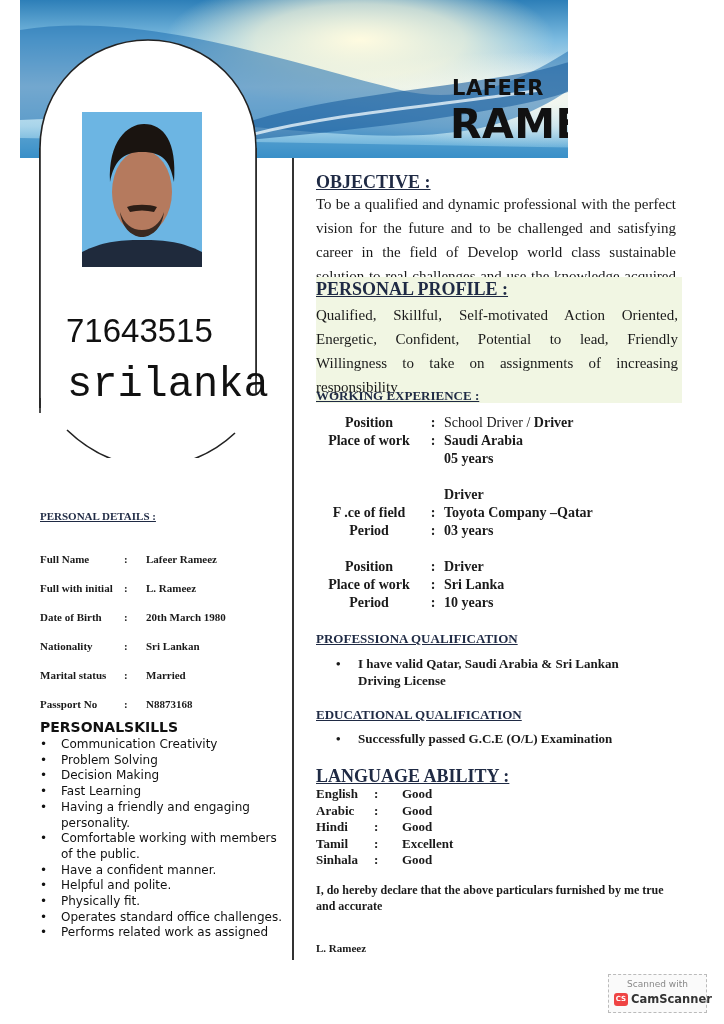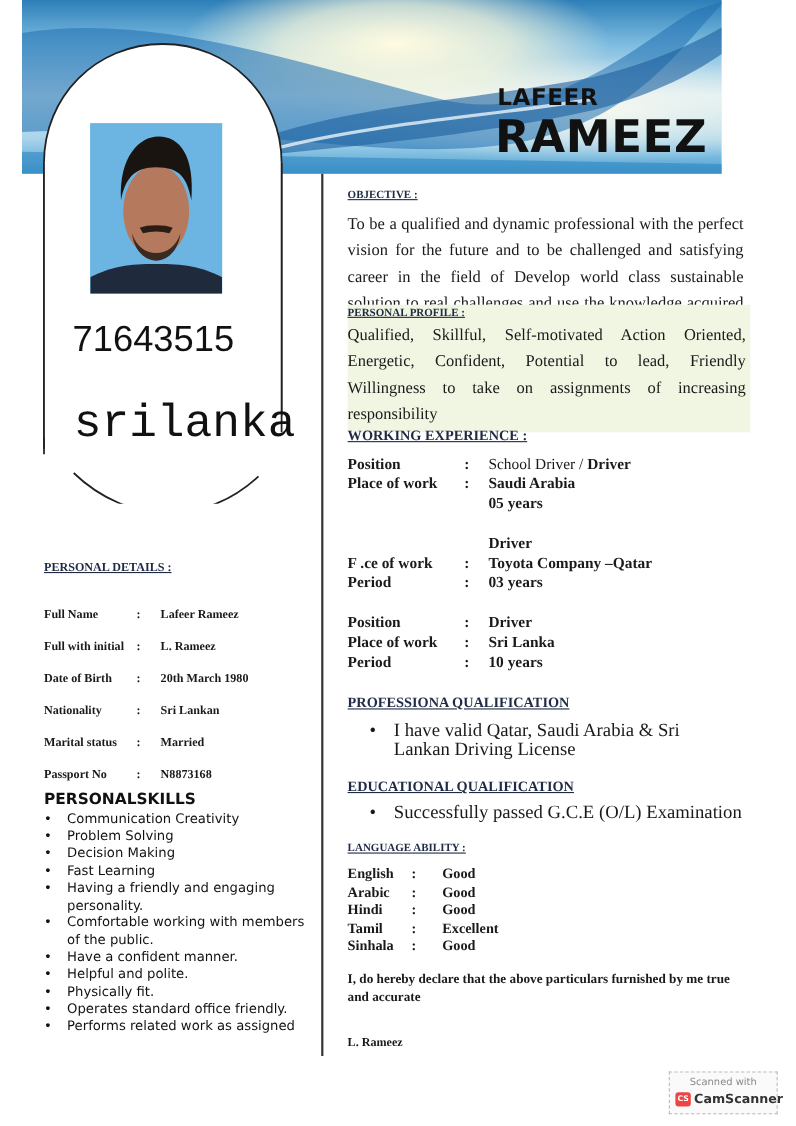--- a/index.html
+++ b/index.html
@@ -1,48 +1,48 @@
 <!DOCTYPE html>
 <html><head>
 <meta charset="utf-8">
 <style>
   html, body { margin:0; padding:0; }
   body { width:724px; height:1024px; background:#ffffff; position:relative; overflow:hidden;
          font-family:"Liberation Serif", serif; color:#1a1a1a; }
-  .banner { position:absolute; left:20px; top:0; width:636px; height:158px; overflow:hidden;
+  .banner { position:absolute; left:20px; top:0; width:548px; height:158px; overflow:hidden;
     background:
       radial-gradient(ellipse 260px 90px at 340px 40px, #fffbe0 0%, rgba(255,250,220,0.7) 40%, rgba(255,255,255,0) 75%),
       radial-gradient(ellipse 300px 60px at 520px 100px, #f6f8ef 0%, rgba(240,246,240,0) 80%),
       linear-gradient(180deg, #2d7fb8 0%, #7cbbe0 25%, #d9ecf3 55%, #a8d4ea 80%, #4a9fd2 100%); }
   .swirl { position:absolute; left:0; top:0; }
   .name-first { position:absolute; left:432px; top:76px; font-family:"DejaVu Sans", sans-serif; font-weight:bold; font-size:21px; color:#111; letter-spacing:0.5px; }
   .name-last { position:absolute; left:430px; top:100px; font-family:"DejaVu Sans", sans-serif; font-weight:bold; font-size:41px; color:#111; letter-spacing:0.5px; }
   .oval { position:absolute; left:37px; top:38px; width:222px; height:420px; }
   .photo { position:absolute; left:82px; top:112px; width:120px; height:155px; background:#6ab4e2; overflow:hidden; }
-  .phone { position:absolute; left:66px; top:289px; font-family:"Liberation Sans", sans-serif; font-size:33px; color:#111; }
+  .phone { position:absolute; left:66px; top:312px; font-family:"Liberation Sans", sans-serif; font-size:33px; color:#111; }
   .country { position:absolute; left:67px; top:361px; font-family:Liberation Mono, monospace; font-size:42px; color:#111; }
   .vline { position:absolute; left:292px; top:158px; width:2px; height:802px; background:#333; }
   .h-under { font-family:"Liberation Serif", serif; font-weight:bold; text-decoration:underline; color:#1f2a44; }
   .pd-title { position:absolute; left:40px; top:510px; font-size:11px; }
   .pd-table { position:absolute; left:40px; top:536px; font-size:11px; font-weight:bold; }
   .pd-row { display:flex; height:18px; align-items:flex-end;margin-top:11px; }
   .pd-k { width:84px; } .pd-c { width:22px; } .pd-v { }
   .skills-title { position:absolute; left:40px; top:719px; font-family:"DejaVu Sans", sans-serif; font-weight:bold; font-size:14px; color:#111; }
   .skills { position:absolute; left:40px; top:737px; width:250px; margin:0; padding:0; list-style:none;
             font-family:"DejaVu Sans", sans-serif; font-size:12px; line-height:15.7px; color:#111; }
   .skills li { position:relative; padding-left:21px; }
   .skills li::before { content:"\2022"; position:absolute; left:0; top:0; }
   .r { position:absolute; left:316px; width:360px; }
-  .sec-h { font-size:10px; }
+  .sec-h { font-size:18px; }
   .para { font-size:15px; font-weight:normal; line-height:24px; text-align:justify; }
   .profile-box { background:#f1f6e3; padding:2px 4px 4px 0; width:362px; }
   .kv { font-size:14px; font-weight:bold; line-height:18px; }
-  .kv-row { display:flex; }
+  .kv-row { display:flex;text-align:center; }
   .kv-k { width:106px; } .kv-c { width:22px; } .kv-v { }
-  .bullets { margin:0; padding:0; list-style:none; font-size:17px; font-weight:normal; line-height:17px; }
+  .bullets { margin:0; padding:0; list-style:none; font-size:13px; font-weight:bold; line-height:17px; }
   .bullets li { position:relative; padding-left:42px; }
   .bullets li::before { content:"\2022"; position:absolute; left:20px; top:0; }
   .lang { font-size:13px; font-weight:bold; line-height:16.5px; }
   .lang-row { display:flex; } .lang-k { width:58px; } .lang-c { width:28px; }
   .decl { font-size:12px; font-weight:bold; line-height:16px; }
   .sign { font-size:11px; font-weight:bold; }
   .cs { position:absolute; left:608px; top:974px; width:97px; height:37px; border:1px dashed #bbb; background:#fafafa; font-family:"DejaVu Sans", sans-serif; }
   .cs-top { position:absolute; top:4px; left:0; width:100%; text-align:center; font-size:9px; color:#888; }
   .cs-logo { position:absolute; left:5px; top:18px; width:14px; height:13px; background:#ef4444; border-radius:3px; color:#fff; font-size:7px; font-weight:bold; text-align:center; line-height:13px; }
   .cs-name { position:absolute; left:22px; top:17px; font-size:11.5px; color:#333; font-weight:bold; }
@@ -123,21 +123,21 @@
 <ul class="skills">
   <li>Communication Creativity</li>
   <li>Problem Solving</li>
   <li>Decision Making</li>
   <li>Fast Learning</li>
   <li style="padding-right:40px">Having a friendly and engaging personality.</li>
   <li>Comfortable working with members of the public.</li>
   <li>Have a confident manner.</li>
   <li>Helpful and polite.</li>
   <li>Physically fit.</li>
-  <li>Operates standard office friendly.</li>
+  <li>Operates standard office challenges.</li>
   <li>Performs related work as assigned</li>
 </ul>
 
 <div class="r sec-h h-under" style="top:172px">OBJECTIVE :</div>
 <div class="r para" style="top:192px">To be a qualified and dynamic professional with the perfect vision for the future and to be challenged and satisfying career in the field of Develop world class sustainable solution to real challenges and use the knowledge  acquired so far enhance my knowledge and skills.</div>
 
 <div class="r" style="top:277px">
   <div class="profile-box">
     <div class="sec-h h-under">PERSONAL PROFILE :</div>
     <div class="para" style="margin-top:3px">Qualified, Skillful, Self-motivated Action Oriented, Energetic, Confident, Potential to lead, Friendly Willingness to take on assignments of increasing responsibility</div>
@@ -162,21 +162,21 @@
       <span class="kv-v">05 years</span>
     </div>
 </div>
 <div class="r kv" style="top:486px">
   <div class="kv-row">
       <span class="kv-k"></span>
       <span class="kv-c"></span>
       <span class="kv-v">Driver</span>
     </div>
   <div class="kv-row">
-      <span class="kv-k">F  .ce of work</span>
+      <span class="kv-k">F  .ce of field</span>
       <span class="kv-c">:</span>
       <span class="kv-v">Toyota Company –Qatar</span>
     </div>
   <div class="kv-row">
       <span class="kv-k">Period</span>
       <span class="kv-c">:</span>
       <span class="kv-v">03 years</span>
     </div>
 </div>
 <div class="r kv" style="top:558px">

